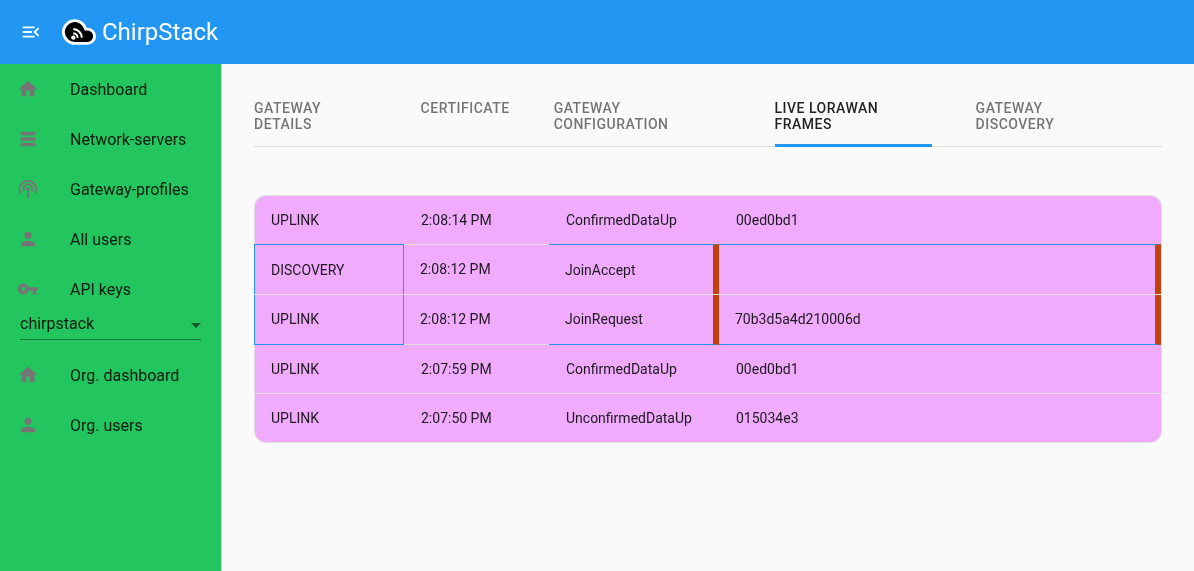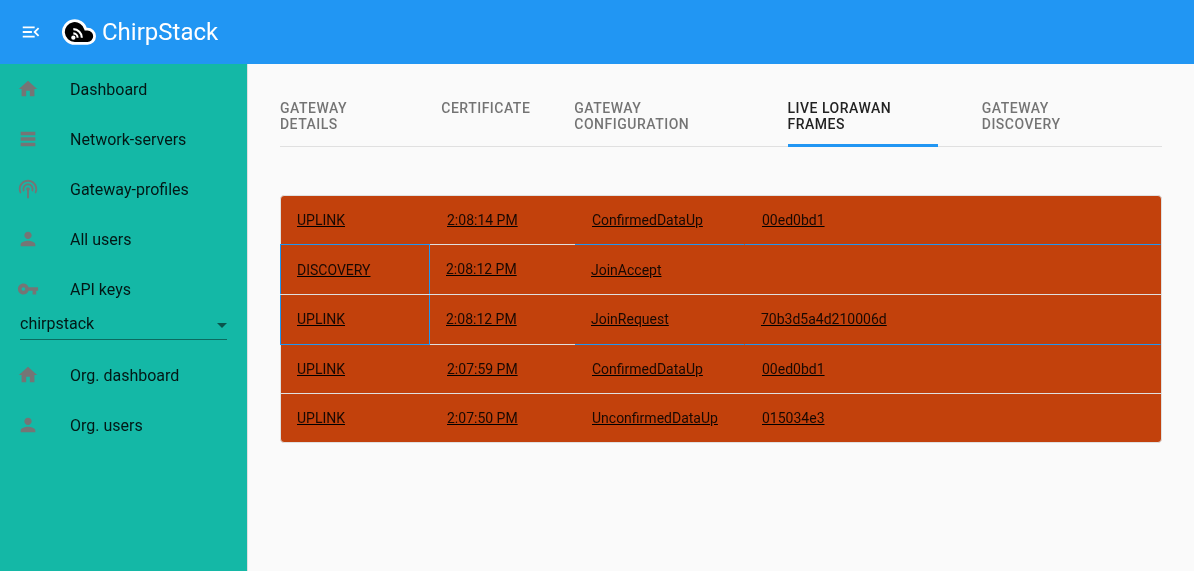--- a/index.html
+++ b/index.html
@@ -5,48 +5,48 @@
     * { margin: 0; padding: 0; box-sizing: border-box; font-family: Roboto, Arial, sans-serif; }
     body { width: 1194px; height: 571px; background: #fafafa; overflow: hidden; }
     
     .header { height: 64px; background: #2196f3; display: flex; align-items: center; padding: 0 20px; }
     .menu-icon { color: #fff; margin-right: 20px; cursor: pointer; display: flex; align-items: center; }
     .logo { display: flex; align-items: center; }
     .brand-text { color: #fff; font-size: 24px; font-weight: 400; margin-left: 6px; }
     
     .content { display: flex; height: calc(100% - 64px); }
     
-    .sidebar { width: 248px; background: #14b8a6; border-right: 1px solid #e0e0e0; overflow-y: auto; }
+    .sidebar { width: 222px; background: #22c55e; border-right: 1px solid #e0e0e0; overflow-y: auto; }
     .nav-item { display: flex; align-items: center; padding: 13px 16px; cursor: pointer; color: rgba(0,0,0,0.87); }
     .nav-icon { width: 24px; height: 24px; margin-right: 30px; color: #757575; display: flex; align-items: center; justify-content: center; }
     .nav-label { font-size: 16px; color: rgba(0,0,0,0.87); }
     .org-selector-wrap { border-bottom: 1px solid rgba(0,0,0,0.42); padding-bottom: 6px; display: flex; align-items: center; justify-content: space-between; margin: 0 20px 10px; cursor: pointer; }
     .org-selector-text { font-size: 16px; color: rgba(0,0,0,0.87); }
     .org-selector-arrow { color: rgba(0,0,0,0.54); }
     
     .main { flex: 1; padding: 24px 32px; overflow-y: auto; }
     .breadcrumb { font-size: 24px; font-weight: 400; margin-bottom: 40px; margin-top: 22px; }
     .breadcrumb-link { color: #2196f3; cursor: pointer; }
     .breadcrumb-sep { color: rgba(0,0,0,0.87); margin: 0 6px; }
     .breadcrumb-current { color: rgba(0,0,0,0.87); font-weight: 500; }
     
     .tabs { display: flex; border-bottom: 1px solid #e0e0e0; margin-bottom: 48px; justify-content: flex-end; }
     .tab { padding: 12px 0; margin-right: 44px; font-size: 14px; font-weight: 500; color: rgba(0,0,0,0.54); cursor: pointer; letter-spacing: 0.5px; text-transform: uppercase; }
     .tab.active { color: rgba(0,0,0,0.87); border-bottom: 3px solid #2196f3; margin-bottom: -1px; }
     
-    .table { background: #c2410c; border: 1px solid #e0e0e0; border-radius: 4px; text-decoration: underline; }
+    .table { background: #f0abfc; border: 1px solid #e0e0e0; border-radius: 12px; }
     .table-row { display: flex; border-bottom: 1px solid #e0e0e0; }
     .table-row:last-child { border-bottom: none; }
     .table-cell { padding: 16px; font-size: 14px; color: rgba(0,0,0,0.87); }
     .col-direction { width: 150px; }
     .col-time { width: 145px; }
     .col-type { width: 170px; }
     .col-addr { flex: 1; }
     .row-highlight .col-direction { border-left: 1px solid #2196f3; border-right: 1px solid #2196f3; margin-left: -1px; }
-    .row-highlight .col-type, .row-highlight .col-addr { border-right: 1px solid #c2410c; }
+    .row-highlight .col-type, .row-highlight .col-addr { border-right: 6px solid #c2410c; }
     .row-highlight.first-hl .col-direction, .row-highlight.first-hl .col-type, .row-highlight.first-hl .col-addr { border-top: 1px solid #2196f3; margin-top: -1px; padding-top: 17px; }
     .row-highlight.last-hl .col-direction, .row-highlight.last-hl .col-type, .row-highlight.last-hl .col-addr { border-bottom: 1px solid #2196f3; margin-bottom: -1px; padding-bottom: 17px; }
     
     svg { fill: currentColor; }
   </style>
 </head>
 <body>
 
 <div class="header">
   <span class="menu-icon">

